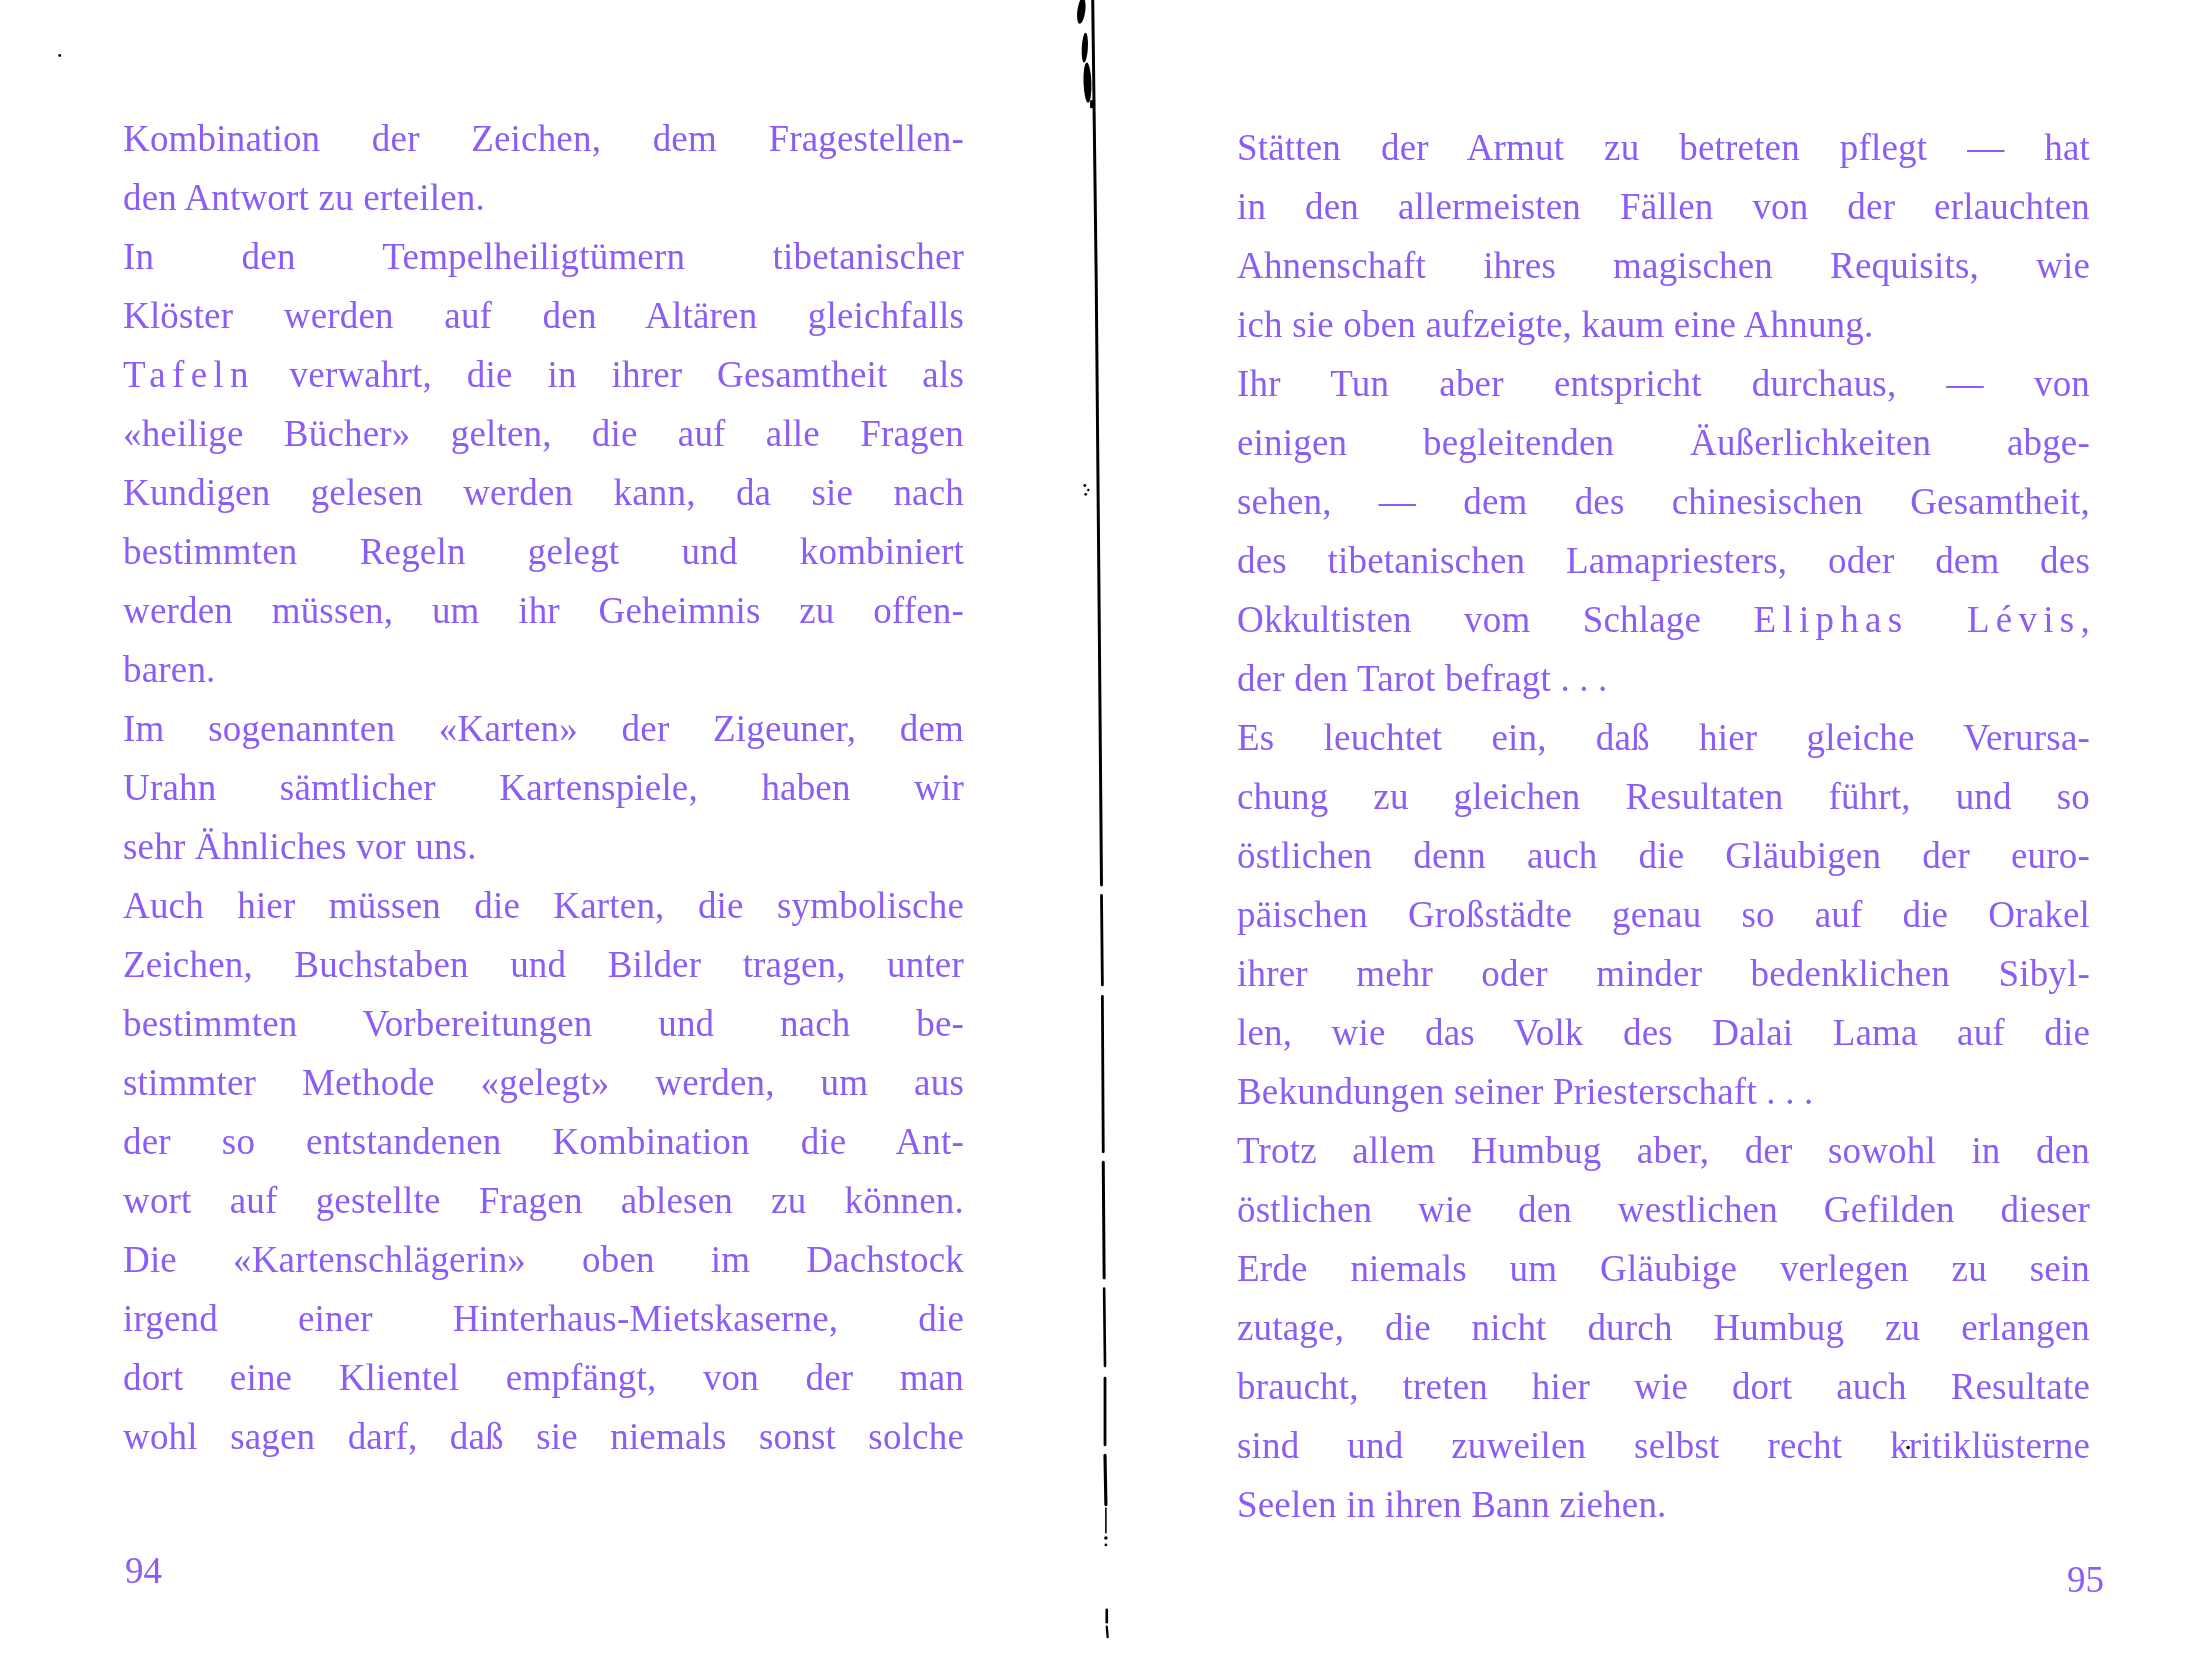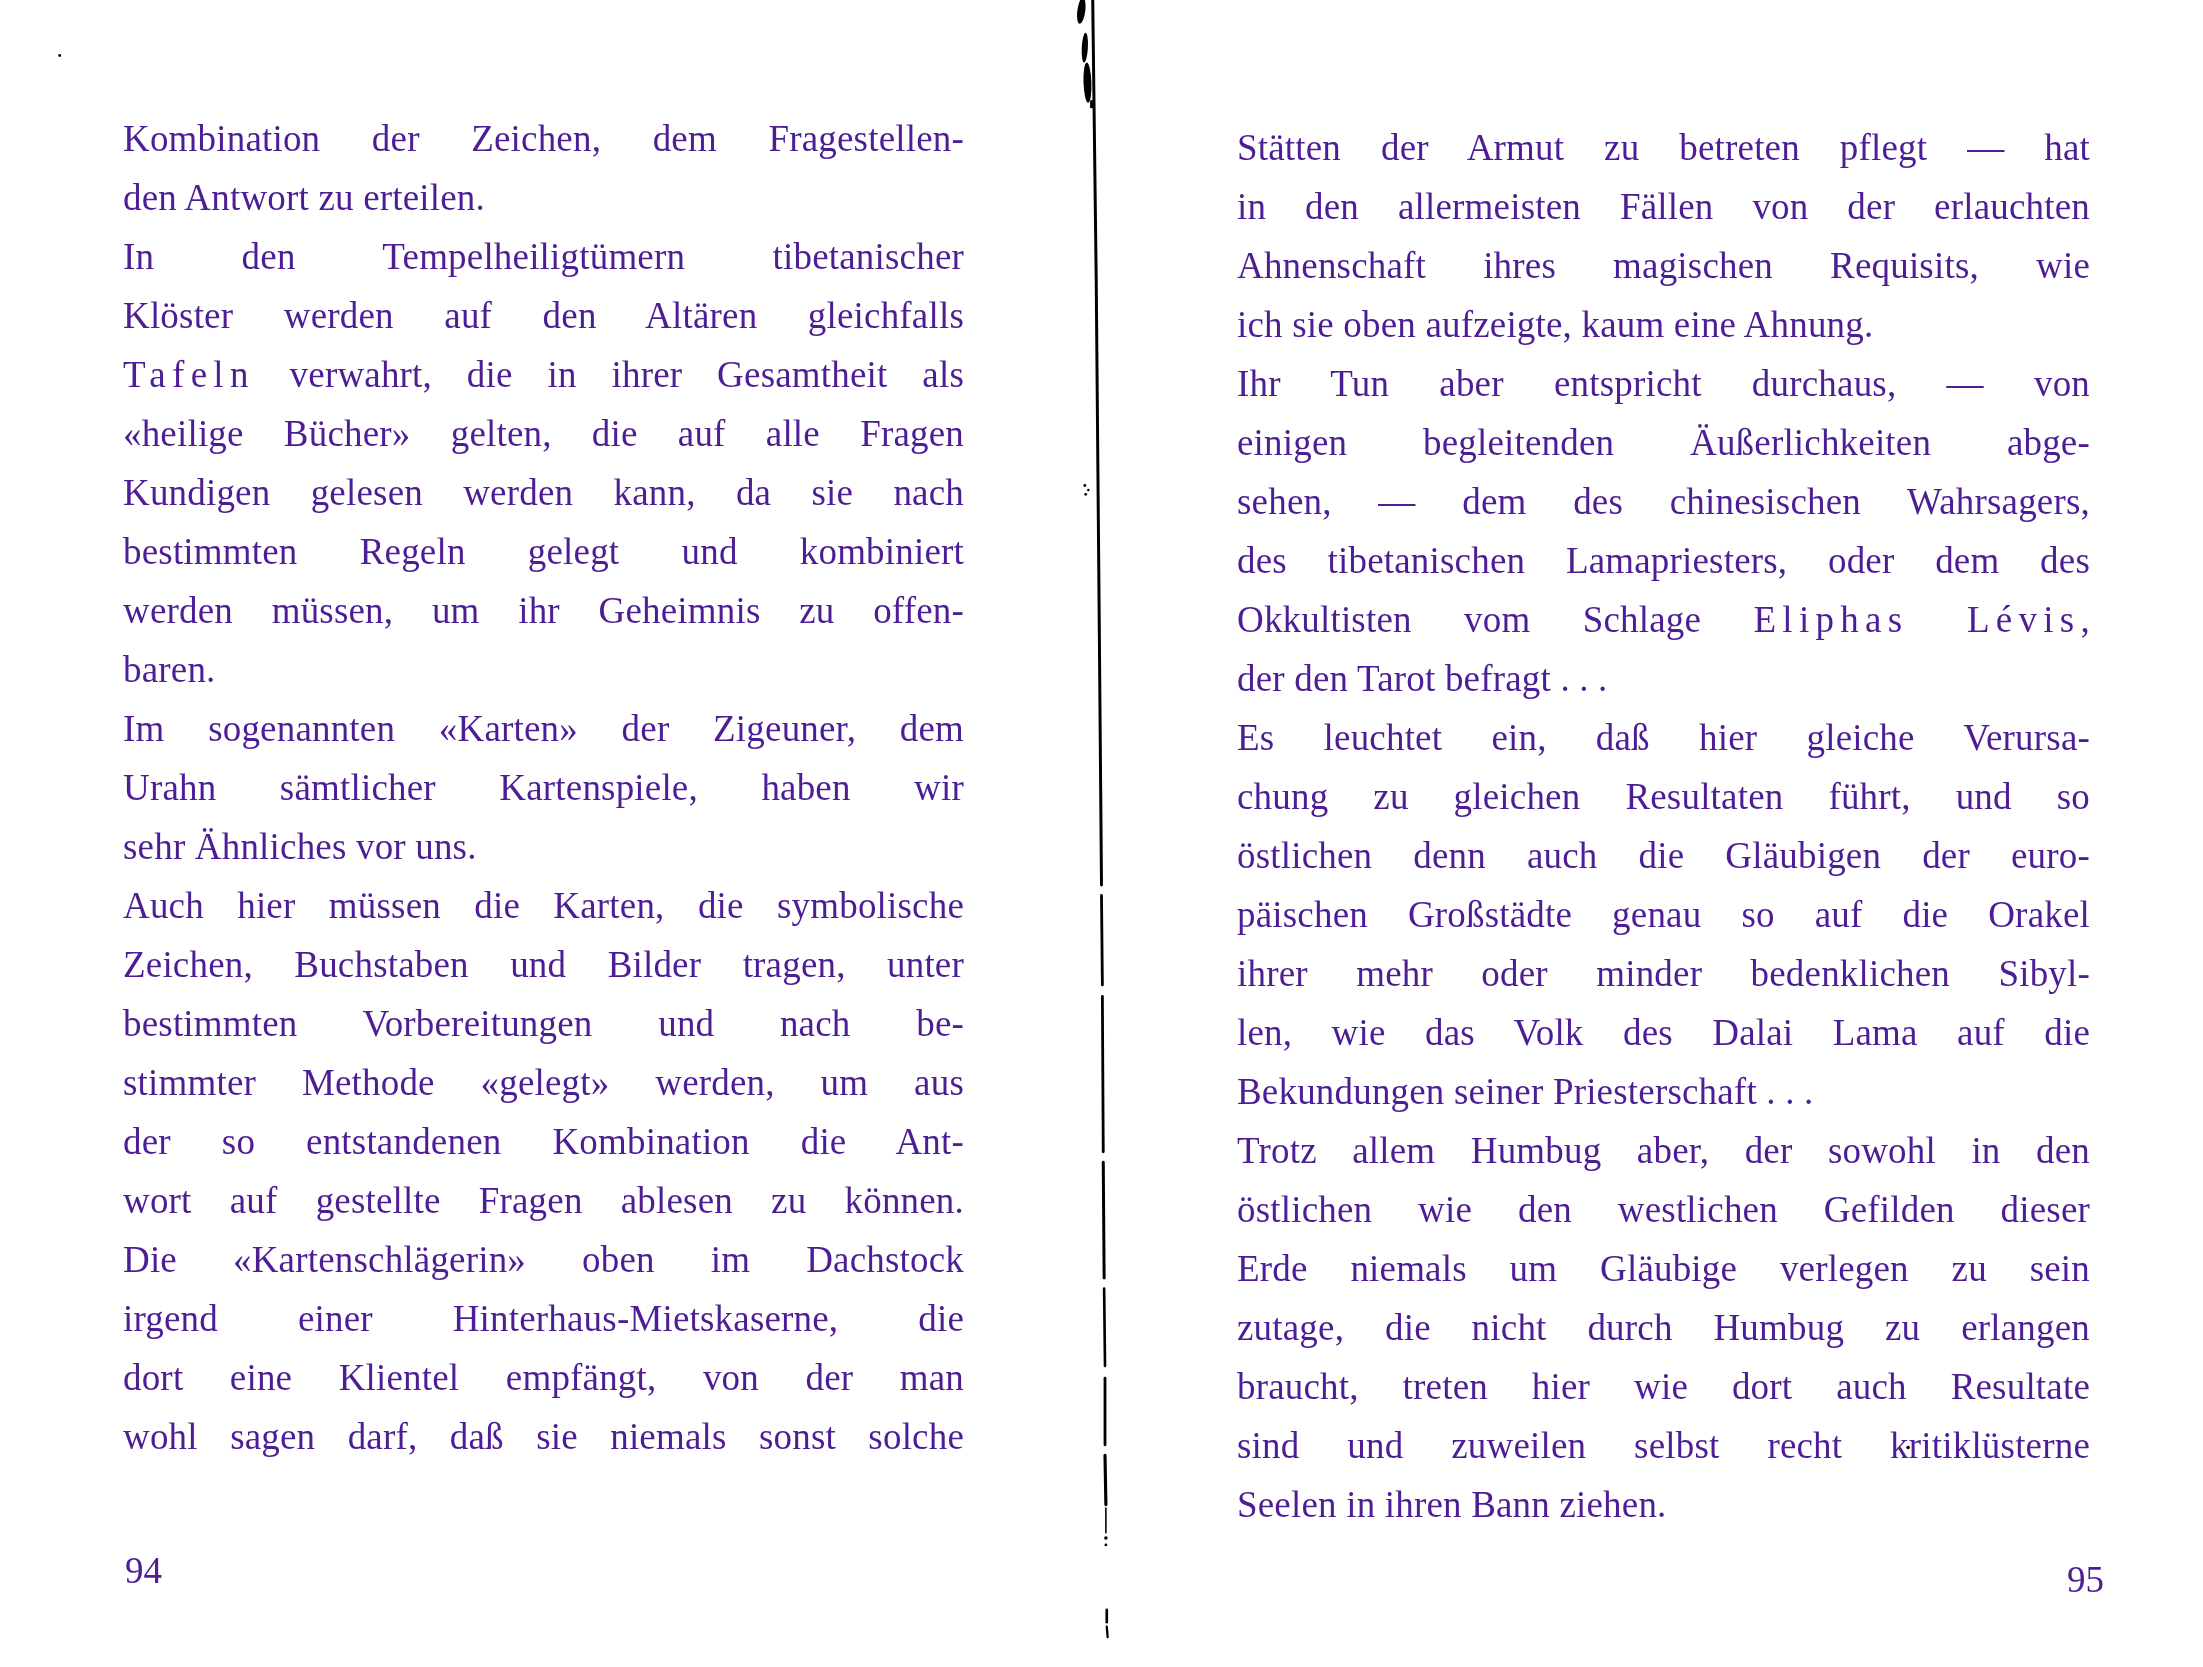--- a/index.html
+++ b/index.html
@@ -7,21 +7,21 @@
     padding: 0;
     background: #ffffff;
   }
   .sheet {
     position: relative;
     width: 2203px;
     height: 1668px;
     background: #ffffff;
     overflow: hidden;
     font-family: "Liberation Serif", "DejaVu Serif", serif;
-    color: #4c1d95;
+    color: #8b5cf6;
   }
   .text-col {
     position: absolute;
     font-size: 37px;
     line-height: 59px;
     letter-spacing: 0.005em;
   }
   .col-left  { left: 123px;  top: 109px; width: 841px;  }
   .col-right { left: 1237px; top: 118px; width: 853px;  }
   .line {
@@ -80,21 +80,21 @@
       <div class="line">wohl sagen darf, daß sie niemals sonst solche</div>
     </div>
 
   <div class="text-col col-right">
       <div class="line">Stätten der Armut zu betreten pflegt — hat</div>
       <div class="line">in den allermeisten Fällen von der erlauchten</div>
       <div class="line">Ahnenschaft ihres magischen Requisits, wie</div>
       <div class="line ragged">ich sie oben aufzeigte, kaum eine Ahnung.</div>
       <div class="line">Ihr Tun aber entspricht durchaus, — von</div>
       <div class="line">einigen begleitenden Äußerlichkeiten abge-</div>
-      <div class="line">sehen, — dem des chinesischen Wahrsagers,</div>
+      <div class="line">sehen, — dem des chinesischen Gesamtheit,</div>
       <div class="line">des tibetanischen Lamapriesters, oder dem des</div>
       <div class="line"><span>Okkultisten vom Schlage </span><span class="sperr">Eliphas Lévis</span><span>,</span></div>
       <div class="line ragged">der den Tarot befragt . . .</div>
       <div class="line">Es leuchtet ein, daß hier gleiche Verursa-</div>
       <div class="line">chung zu gleichen Resultaten führt, und so</div>
       <div class="line">östlichen denn auch die Gläubigen der euro-</div>
       <div class="line">päischen Großstädte genau so auf die Orakel</div>
       <div class="line">ihrer mehr oder minder bedenklichen Sibyl-</div>
       <div class="line">len, wie das Volk des Dalai Lama auf die</div>
       <div class="line ragged">Bekundungen seiner Priesterschaft . . .</div>

